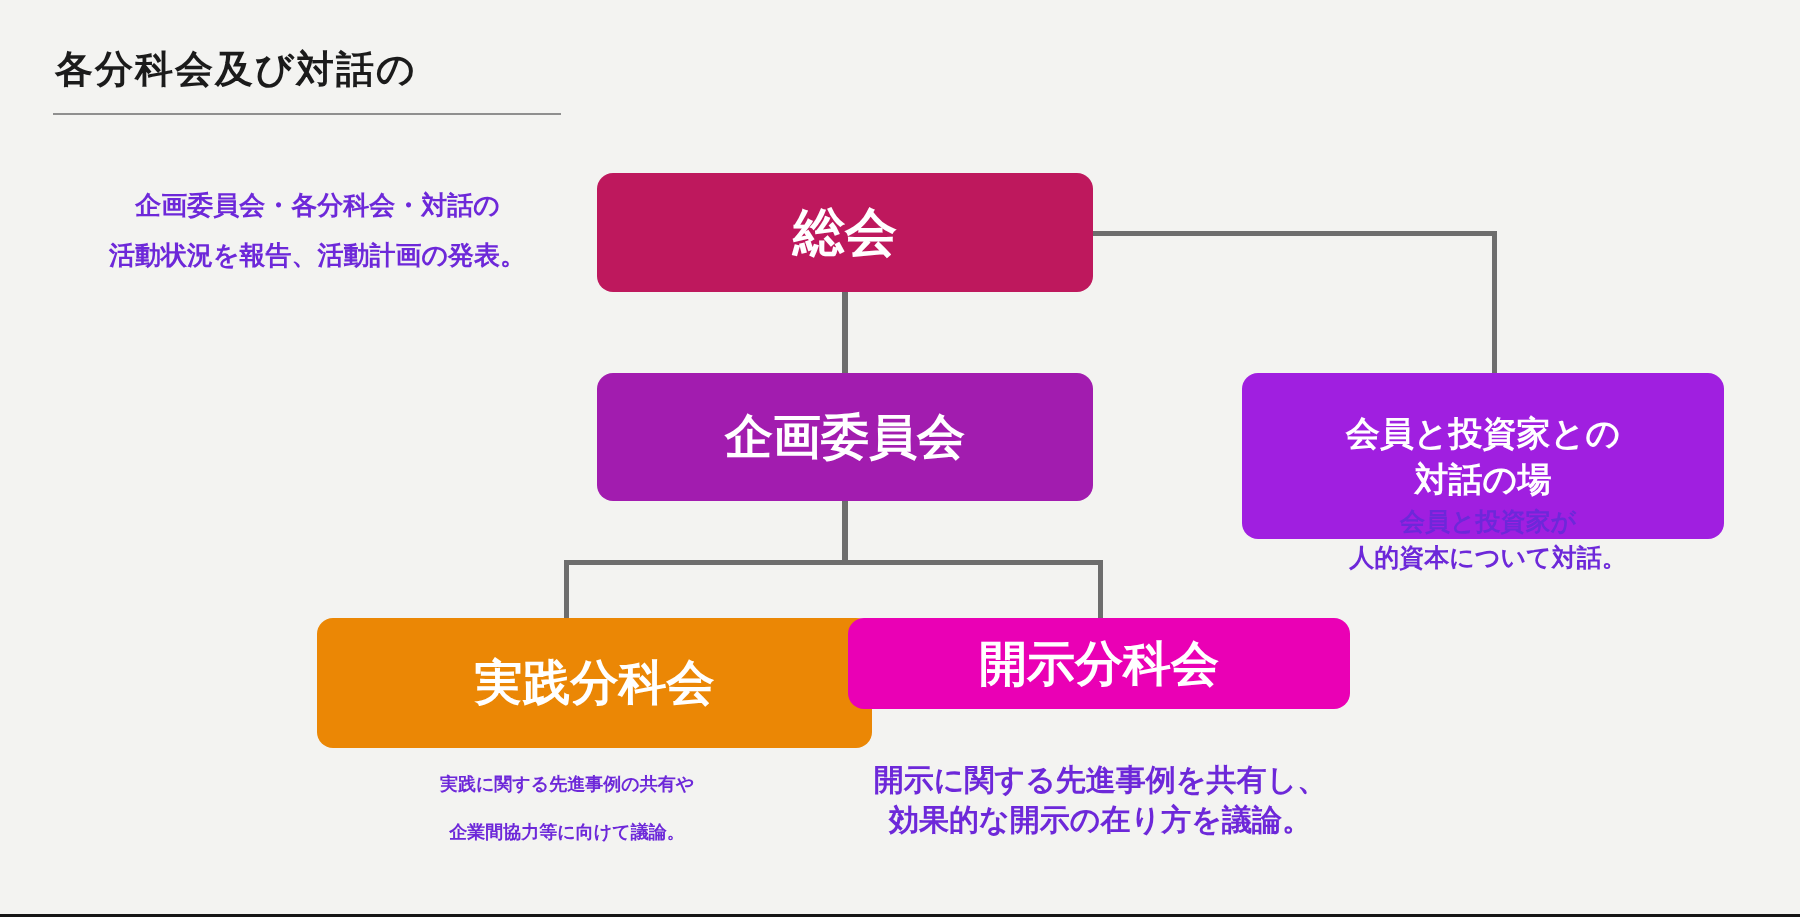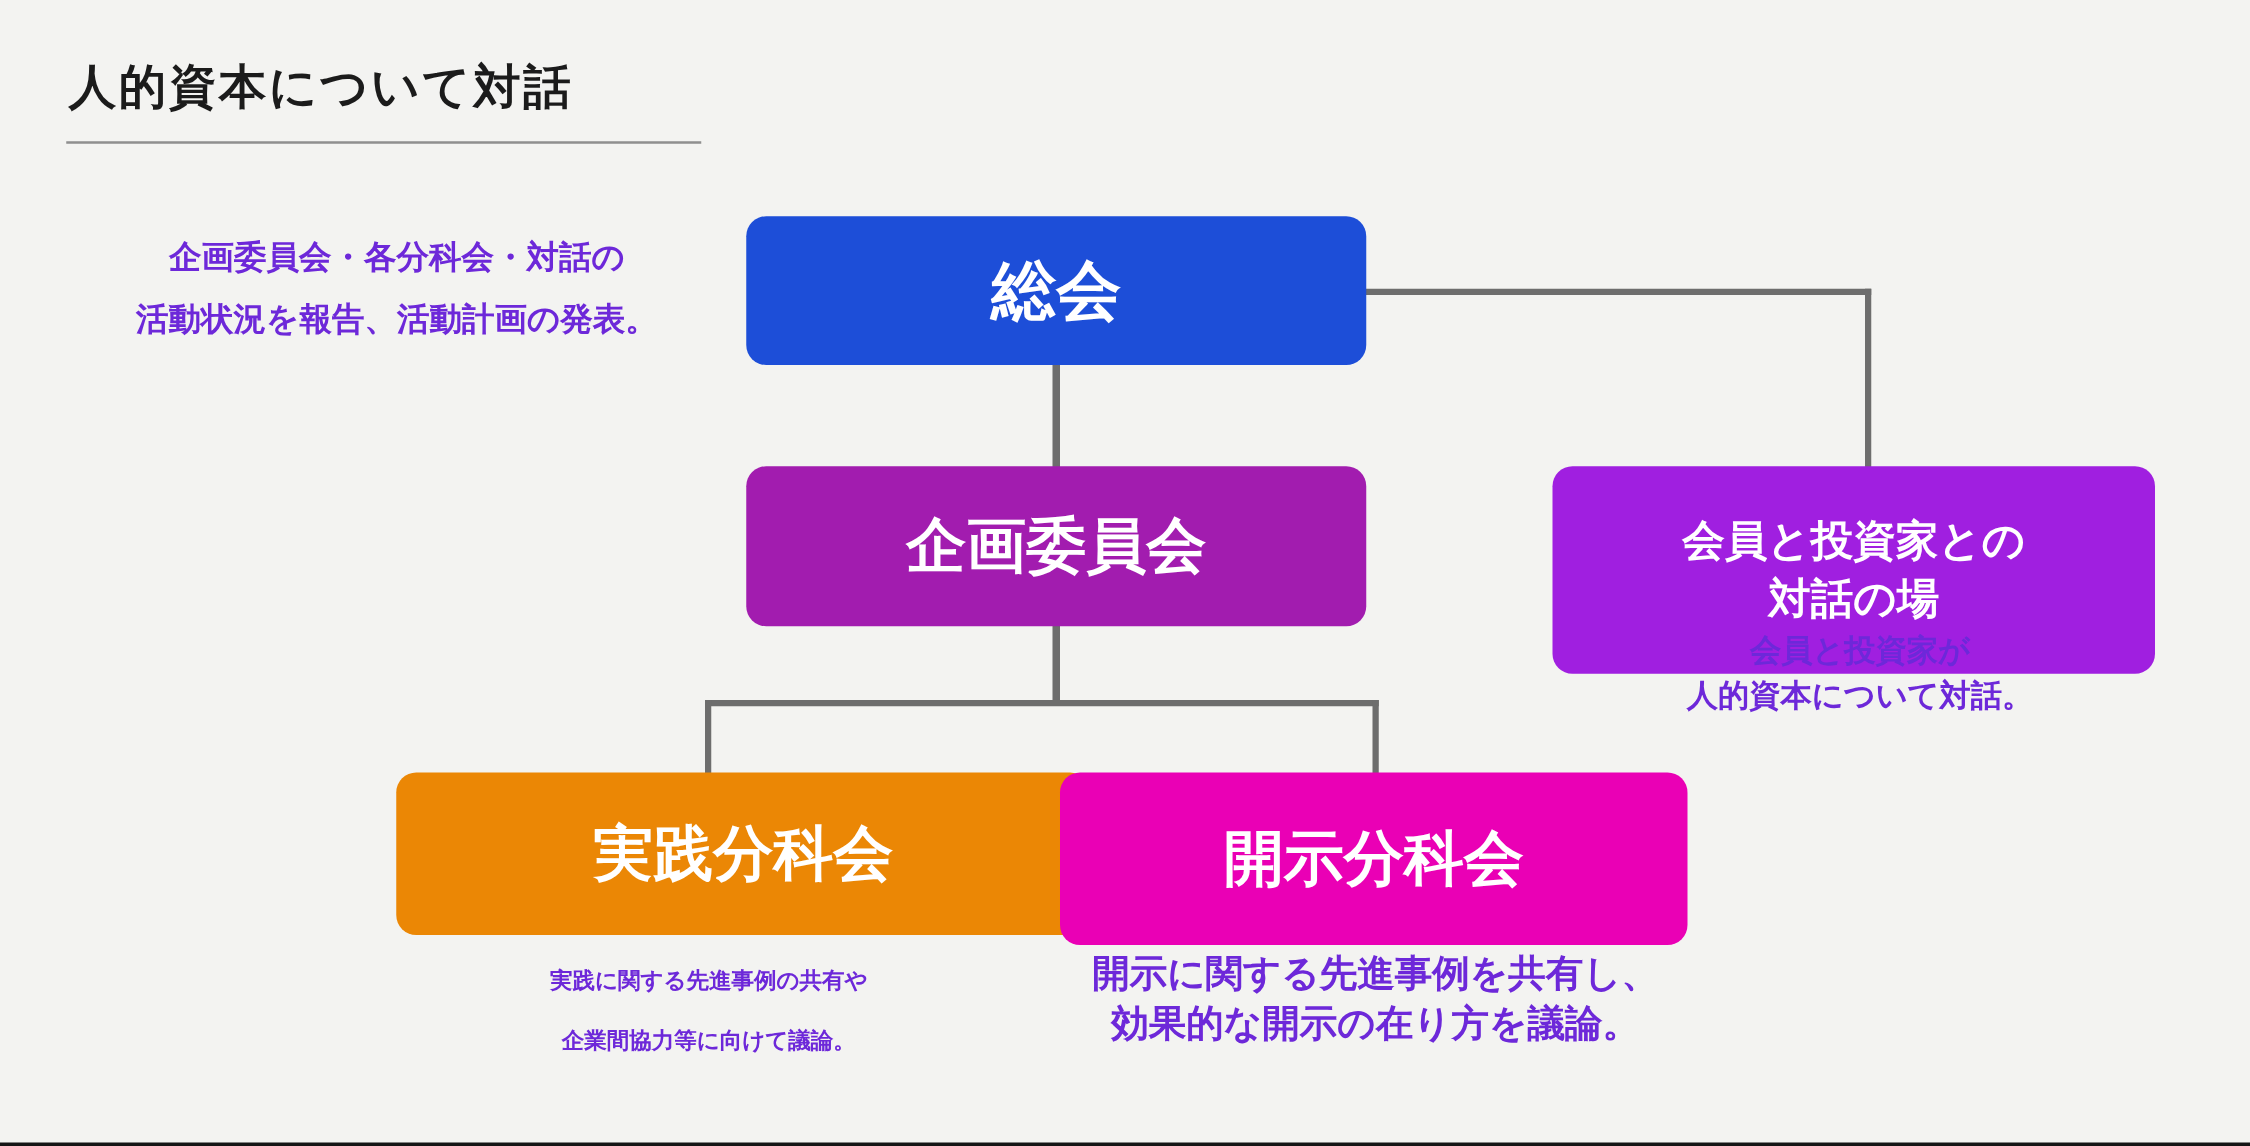--- a/index.html
+++ b/index.html
@@ -23,21 +23,21 @@
 
   .node {
     position: absolute; display: flex; align-items: center; justify-content: center;
     border-radius: 16px; color: #ffffff; font-weight: 700; text-align: center;
     z-index: 2; white-space: pre-line;
   }
   .node-soukai  { left: 597px;  top: 173px; width: 496px; height: 119px; font-size: 52px; }
   .node-kikaku  { left: 597px;  top: 373px; width: 496px; height: 128px; font-size: 48px; }
   .node-taiwa   { left: 1242px; top: 373px; width: 482px; height: 166px; font-size: 34px; line-height: 46px; }
   .node-jissen  { left: 317px;  top: 618px; width: 555px; height: 130px; font-size: 48px; }
-  .node-kaiji   { left: 848px;  top: 618px; width: 502px; height: 138px; font-size: 48px; }
+  .node-kaiji   { left: 848px;  top: 618px; width: 502px; height: 91px; font-size: 48px; }
 
   .caption {
     position: absolute; color: #6d28d9; font-weight: 700;
     text-align: center; white-space: pre-line; z-index: 2;
   }
   .caption-soukai { left: 95px;   top: 180px; width: 445px; font-size: 26px; line-height: 50px; }
   .caption-kikaku { left: 235px;  top: 392px; width: 370px; font-size: 26px; line-height: 48px; }
   .caption-taiwa  { left: 1268px; top: 503px; width: 440px; font-size: 25px; line-height: 36px; }
   .caption-jissen { left: 327px;  top: 760px; width: 480px; font-size: 18px; line-height: 48px; }
   .caption-kaiji  { left: 858px;  top: 760px; width: 485px; font-size: 30px; line-height: 40px; }
@@ -54,32 +54,32 @@
   .edge-jissen-stem { left: 564px; top: 560px; width: 5px; height: 60px; }
   .edge-kaiji-stem  { left: 1098px; top: 560px; width: 5px; height: 60px; }
 
   .bottom-rule { position: absolute; left: 0; top: 914px; width: 1800px; height: 3px; background: #151515; }
 </style>
 </head>
 <body>
 
 <div class="stage">
 
-  <div class="page-title">人的資本について対話</div>
+  <div class="page-title">各分科会及び対話の</div>
   <div class="title-underline"></div>
 
   <div class="edge edge-soukai-kikaku"></div>
   <div class="edge edge-soukai-taiwa-h"></div>
   <div class="edge edge-soukai-taiwa-v"></div>
   <div class="edge edge-kikaku-stem"></div>
   <div class="edge edge-kikaku-hbar"></div>
   <div class="edge edge-jissen-stem"></div>
   <div class="edge edge-kaiji-stem"></div>
 
-  <div class="node node-soukai" style="background: #1d4ed8;">
+  <div class="node node-soukai" style="background: #be185d;">
     <span>総会</span>
   </div>
 
   <div class="node node-kikaku" style="background: #a21caf;">
     <span>企画委員会</span>
   </div>
 
   <div class="node node-taiwa" style="background: rgb(160, 31, 224);">
     <span>会員と投資家との
 対話の場</span>

